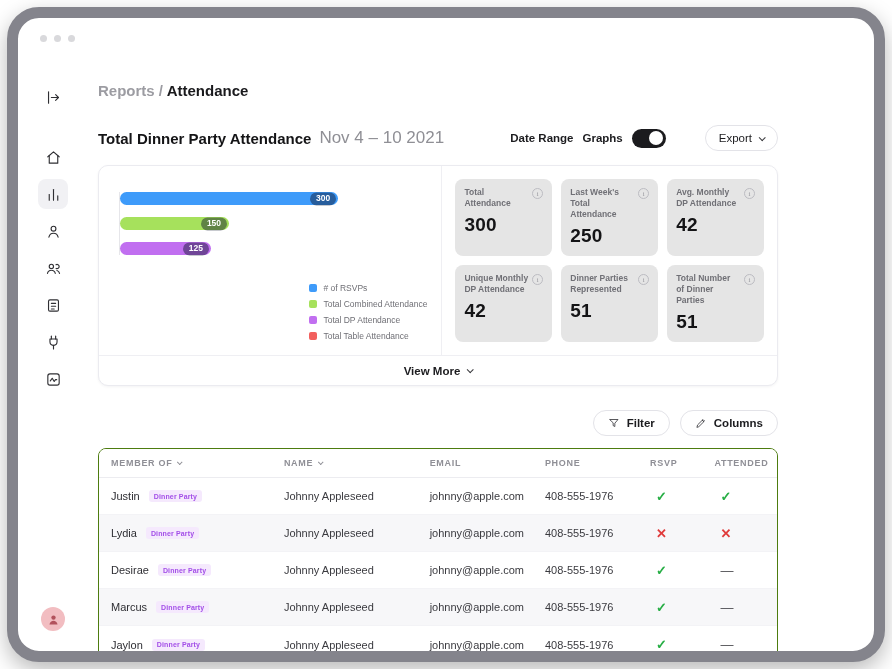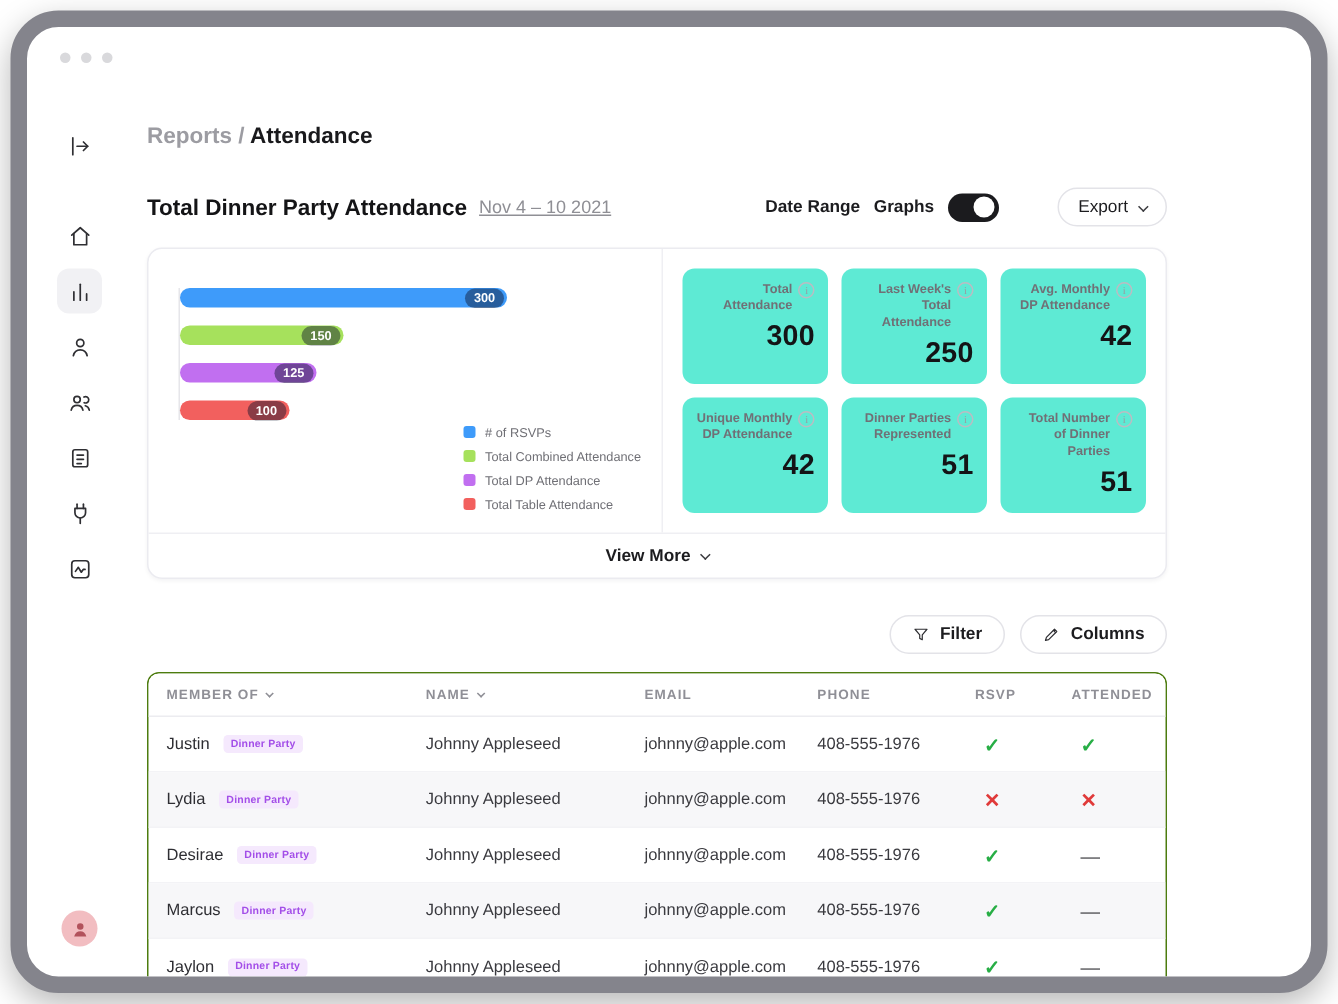--- a/index.html
+++ b/index.html
@@ -20,21 +20,21 @@
   .avatar svg { width:13px; height:13px; fill:#b2525c; }
 
   .main { flex:1; padding:24px 96px 15px 10px; overflow:hidden; }
 
   .breadcrumb { font-size:15px; font-weight:700; }
   .breadcrumb .muted { color:#9c9ca2; }
   .breadcrumb .page { color:#19191c; }
 
   .title-row { margin-top:26px; display:flex; align-items:center; }
   .report-title { font-size:15px; font-weight:700; color:#141416; }
-  .report-date { font-size:12px; color:#8f8f95; margin-left:8px;text-decoration:underline; }
+  .report-date { font-size:17px; color:#8f8f95; margin-left:8px; }
   .controls { margin-left:auto; display:flex; align-items:center; gap:9px; }
   .ctrl-label { font-size:11.5px; font-weight:600; color:#1c1c1f; }
   .toggle { width:34px; height:19px; border-radius:10px; background:#1b1b1e; position:relative; cursor:pointer; }
   .toggle .knob { position:absolute; right:2.5px; top:2.5px; width:14px; height:14px; border-radius:50%; background:#fff; }
   .export-btn { margin-left:30px; display:flex; align-items:center; gap:7px; border:1px solid #e3e3e8; border-radius:16px;
                 padding:6px 13px; font-size:11.5px; font-weight:400; color:#1c1c1f; background:#fff; cursor:pointer; }
   .chev { width:5px; height:5px; border-right:1.5px solid #3a3a3e; border-bottom:1.5px solid #3a3a3e;
           transform:rotate(45deg) translateY(-1px); display:inline-block; }
 
   .card { margin-top:14px; border:1px solid #ebebf0; border-radius:10px; background:#fff; box-shadow:0 1px 3px rgba(20,20,30,.05); }
@@ -44,21 +44,21 @@
   .bar-row { height:13px; margin-bottom:12px; }
   .bar-row:last-child { margin-bottom:0; }
   .bar { height:13px; border-radius:8px; position:relative; min-width:34px; }
   .bar-value { position:absolute; right:2px; top:50%; transform:translateY(-50%); background:rgba(12,18,42,.45);
                color:#fff; font-size:8.5px; font-weight:700; padding:1.5px 6px; border-radius:7px; line-height:1.2; }
   .legend { position:absolute; right:14px; bottom:14px; display:flex; flex-direction:column; gap:6px; }
   .legend-item { display:flex; align-items:center; gap:6px; font-size:8.5px; color:#6f6f75; }
   .swatch { width:8px; height:8px; border-radius:2px; flex:0 0 auto; }
 
   .stats-pane { flex:1; border-left:1px solid #efeff3; padding:13px; display:grid; grid-template-columns:repeat(3,1fr); gap:9px; align-content:start; }
-  .stat { background:#5eead4; border-radius:8px; padding:8px 9px 9px; min-height:60px;text-align:right; }
+  .stat { background:#e5e5e5; border-radius:8px; padding:8px 9px 9px; min-height:60px; }
   .stat-top { display:flex; justify-content:space-between; gap:4px; }
   .stat-label { font-size:8.5px; color:#707076; line-height:1.3; font-weight:600; }
   .info { flex:0 0 auto; width:11px; height:11px; border:1px solid #bcbcc2; border-radius:50%; position:relative; margin-top:1px; cursor:pointer; }
   .info::after { content:"i"; position:absolute; left:50%; top:50%; transform:translate(-50%,-52%); font-size:7px; color:#9a9aa0; font-family:"Liberation Serif", serif; }
   .stat-value { font-size:19px; font-weight:700; color:#141416; margin-top:5px; letter-spacing:.2px; }
 
   .card-footer { border-top:1px solid #efeff3; height:30px; display:flex; align-items:center; justify-content:center; gap:7px;
                  font-size:11.5px; font-weight:700; color:#1c1c1f; cursor:pointer; }
 
   .actions-row { margin-top:24px; display:flex; justify-content:flex-end; gap:10px; }
@@ -197,25 +197,20 @@
               <div class="bar-row">
                   <div class="bar" style="width: 50%; background: rgb(166, 225, 92);">
                 <span class="bar-value">150</span>
                   </div>
                 </div>
               <div class="bar-row">
                   <div class="bar" style="width: 41.6667%; background: rgb(193, 111, 240);">
                 <span class="bar-value">125</span>
                   </div>
                 </div>
-              <div class="bar-row">
-                  <div class="bar" style="width: 33.3333%; background: rgb(242, 96, 94);">
-                <span class="bar-value">100</span>
-                  </div>
-                </div>
             </div>
             <div class="legend">
               <div class="legend-item">
                 <span class="swatch" style="background: rgb(62, 155, 250);"></span>
                 <span># of RSVPs</span>
                 </div>
               <div class="legend-item">
                 <span class="swatch" style="background: rgb(166, 225, 92);"></span>
                 <span>Total Combined Attendance</span>
                 </div>

